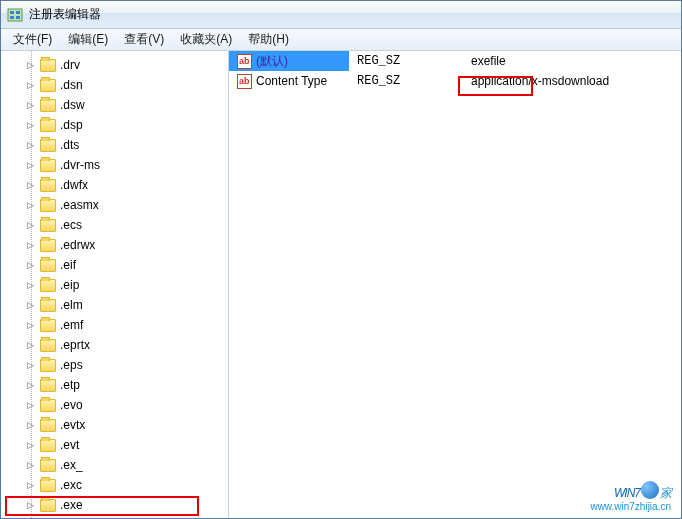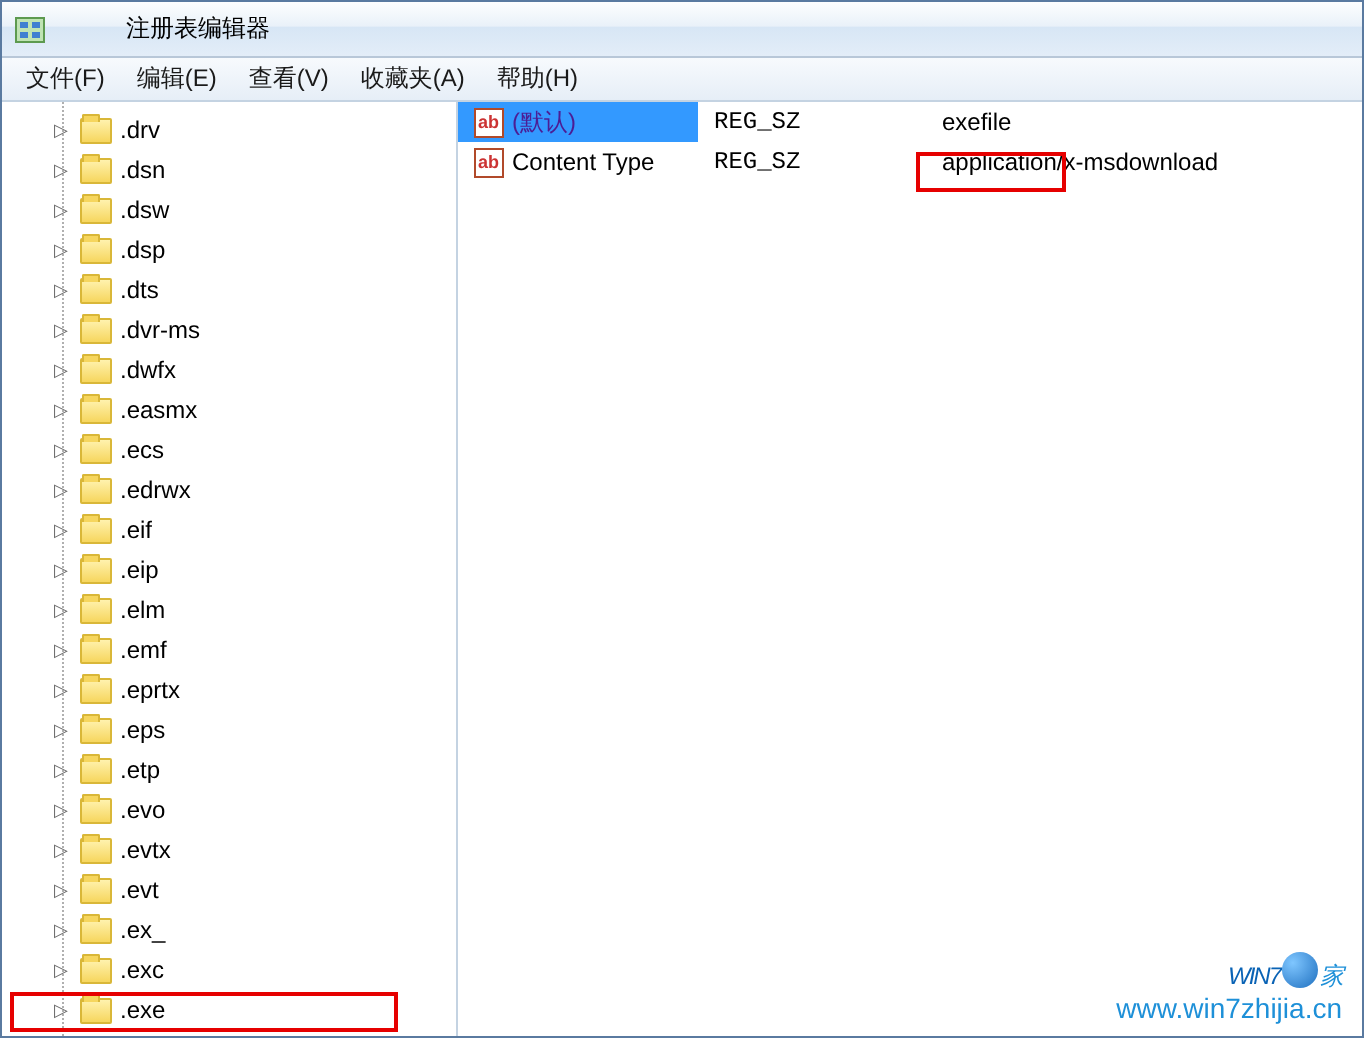--- a/index.html
+++ b/index.html
@@ -1,20 +1,20 @@
 <!DOCTYPE html>
 <html><head>
 <meta charset="utf-8">
 <style>
 * { margin: 0; padding: 0; box-sizing: border-box; font-family: "Microsoft YaHei", "SimSun", Tahoma, sans-serif; font-size: 12px; }
 html, body { width: 682px; height: 519px; overflow: hidden; background: #fff; }
 .window { width: 682px; height: 519px; border: 1px solid #5a7aa0; display: flex; flex-direction: column; background: #fff; }
 .titlebar { height: 28px; background: linear-gradient(to bottom, #fdfefe 0%, #e9f1f9 45%, #d7e6f5 46%, #e3edf8 100%); display: flex; align-items: center; padding: 0 6px; border-bottom: 1px solid #b8c7d8; }
 .titlebar .ticon { width: 16px; height: 16px; margin-right: 6px; }
-.titlebar .title { color: #000; margin-left: 34px; }
+.titlebar .title { color: #000; }
 .menubar { height: 22px; background: linear-gradient(to bottom, #f7fafd, #e6eef7); display: flex; align-items: center; padding: 0 4px; border-bottom: 1px solid #c4d3e2; }
 .menubar .mitem { padding: 14px 8px; color: #1a1a1a; cursor: default; }
 .body { flex: 1; display: flex; min-height: 0; }
 .tree-pane { width: 228px; border-right: 1px solid #c4d3e2; overflow: hidden; position: relative; background: #fff; }
 .tree { padding: 4px 0 0 24px; }
 .tnode { display: flex; align-items: center; height: 20px; position: relative; white-space: nowrap; }
 .tnode .exp { width: 11px; height: 11px; margin-right: 4px; display: inline-flex; align-items: center; justify-content: center; color: #6b6b6b; font-size: 9px; line-height: 1; }
 .tnode .exp::before { content: "▷"; }
 .tnode .fld { width: 16px; height: 13px; margin-right: 4px; background: linear-gradient(to bottom, #fff2ae 0%, #f6d65e 100%); border: 1px solid #d9b738; border-radius: 1px; position: relative; }
 .tnode .fld::before { content: ""; position: absolute; top: -3px; left: 0; width: 7px; height: 3px; background: #f6d65e; border: 1px solid #d9b738; border-bottom: none; border-radius: 1px 1px 0 0; }
@@ -34,21 +34,21 @@
 .lrow .cell.ctype { width: 114px; font-family: Liberation Mono, monospace; }
 .lrow .cell.cdata { flex: 1; }
 .lrow.sel .cell.cname { background: #3399ff; color: #4c1d95; }
 .ricn { width: 15px; height: 15px; margin-right: 4px; border: 1px solid #b14a2a; background: #fff; position: relative; flex: 0 0 15px; }
 .ricn::after { content: "ab"; position: absolute; left: 1px; top: 0; font-size: 9px; font-weight: bold; color: #c33; line-height: 13px; }
 .watermark { position: absolute; right: 10px; bottom: 6px; text-align: right; }
 .watermark .w1 { font-size: 22px; font-weight: normal; font-style: italic; color: #0a63b5; letter-spacing: -1px; }
 .watermark .w1 .seven { color: #0a63b5; }
 .watermark .w1 .orb { display: inline-block; width: 18px; height: 18px; border-radius: 50%; background: radial-gradient(circle at 30% 30%, #7fc6ff, #1e6fbf); vertical-align: -2px; margin: 0 1px; }
 .watermark .w1 .jia { color: #1e90d8; }
-.watermark .w2 { font-size: 14px; color: #1e90d8; margin-top: -2px; }
+.watermark .w2 { font-size: 10px; color: #1e90d8; margin-top: -2px; }
 </style>
 </head>
 <body>
 
 <div class="window">
 
   <div class="titlebar">
     <svg class="ticon" viewBox="0 0 16 16">
       <rect x="1" y="2" width="14" height="12" fill="#bfe3b3" stroke="#5d9a4f"></rect>
       <rect x="3" y="4" width="4" height="3" fill="#3f7fd1"></rect>

